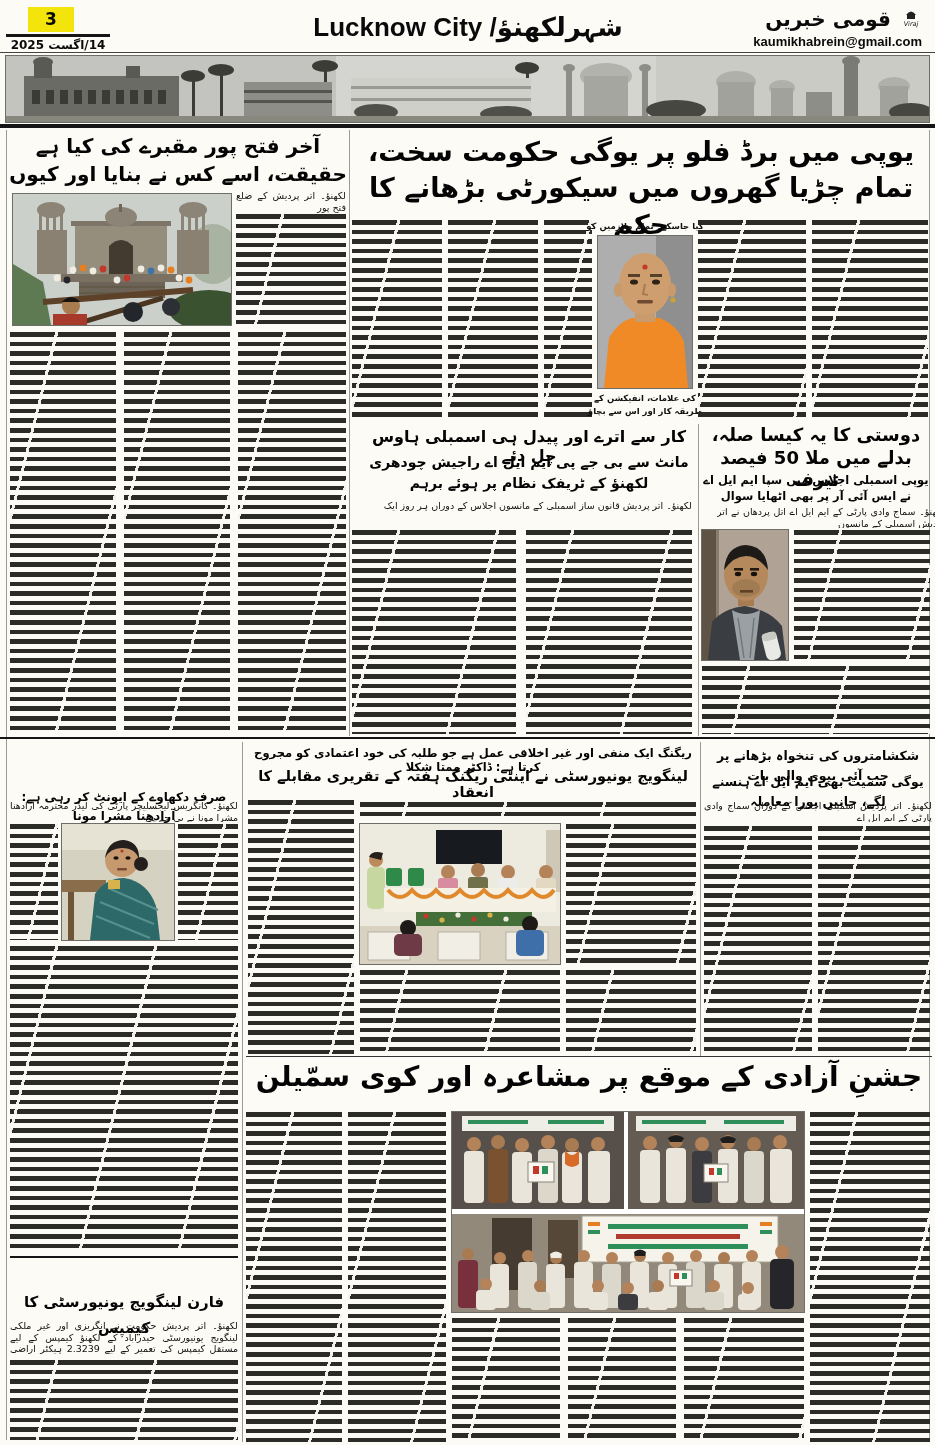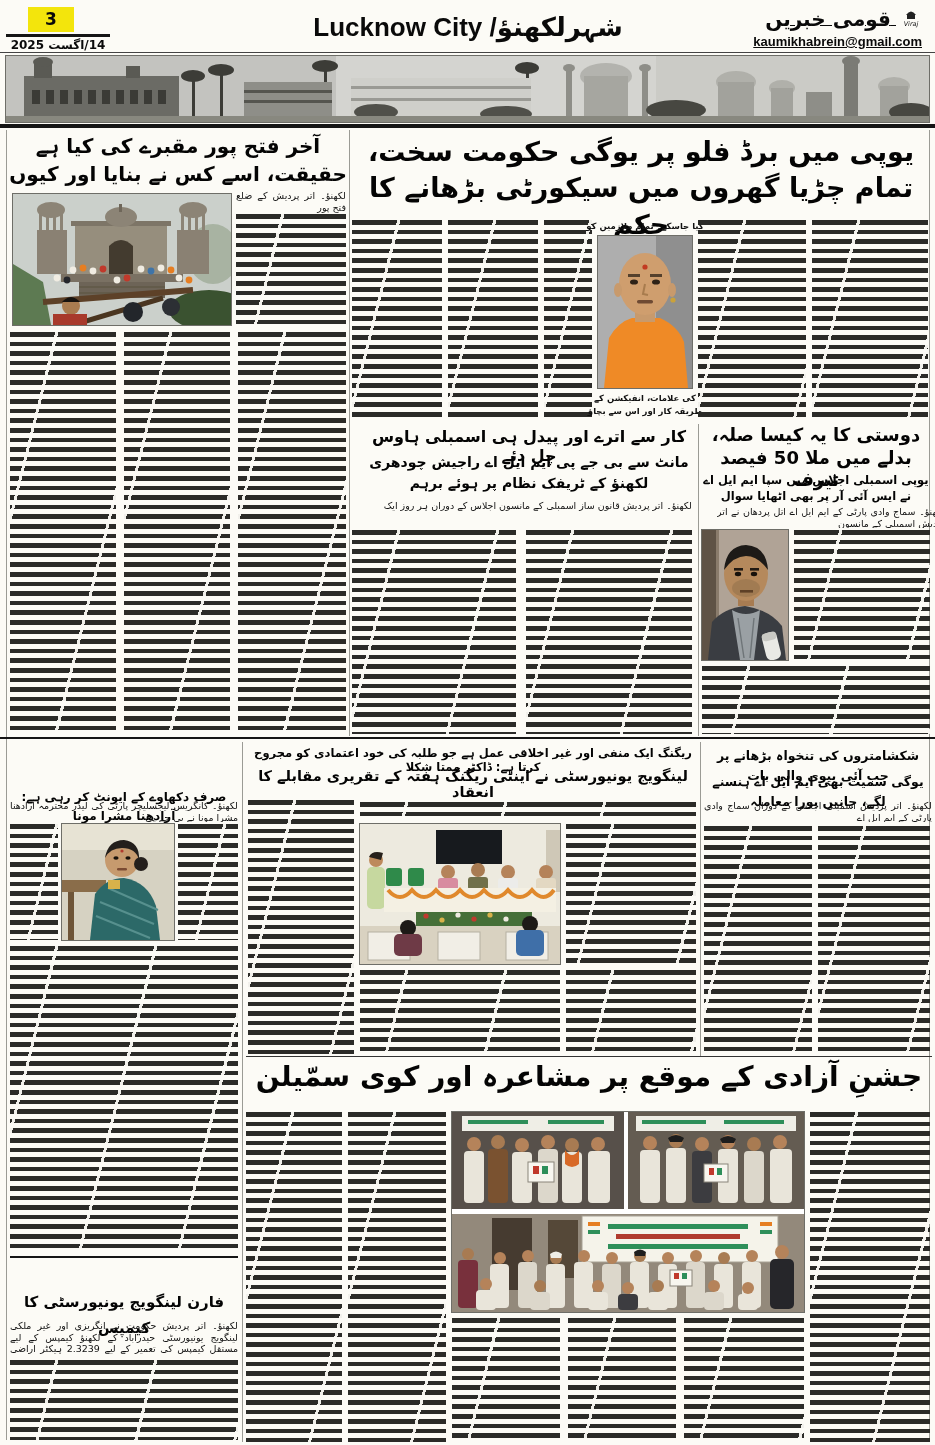--- a/index.html
+++ b/index.html
@@ -27,21 +27,21 @@
 
   <div class="abs" style="left:28px;top:7px;width:46px;height:25px;background:#f3e50c;
        font-weight:bold;font-size:17px;text-align:center;line-height:25px;">3</div>
   <div class="abs hr" style="left:6px;top:34px;width:104px;height:3px;"></div>
   <div class="abs rtl" style="left:6px;top:38px;width:104px;text-align:center;font-weight:bold;font-size:12px;">14/اگست 2025</div>
 
   <div class="abs" style="left:250px;top:12px;width:436px;text-align:center;font-size:26px;font-weight:bold;">
     <span class="eng">Lucknow City /</span><span class="rtl">شہرلکھنؤ</span>
   </div>
 
-  <div class="abs" style="left:700px;top:6px;width:222px;text-align:right;text-decoration:underline;">
+  <div class="abs" style="left:700px;top:6px;width:222px;text-align:right;">
     <span class="rtl" style="font-size:20px;font-weight:bold;vertical-align:middle;">قومی خبریں</span>
     <span style="display:inline-block;vertical-align:middle;margin-left:4px;text-align:center;">
       <svg width="22" height="22" viewBox="0 0 22 22">
         <path d="M6,9 Q11,2 16,9 Z" fill="#222"></path>
         <rect x="7" y="9" width="8" height="4" fill="#222"></rect>
         <text x="11" y="20" font-size="6.5" text-anchor="middle" font-style="italic" fill="#111">Viraj</text>
       </svg>
     </span>
     <div class="eng" style="font-size:13px;font-weight:bold;margin-top:2px;">kaumikhabrein@gmail.com</div>
   </div>

